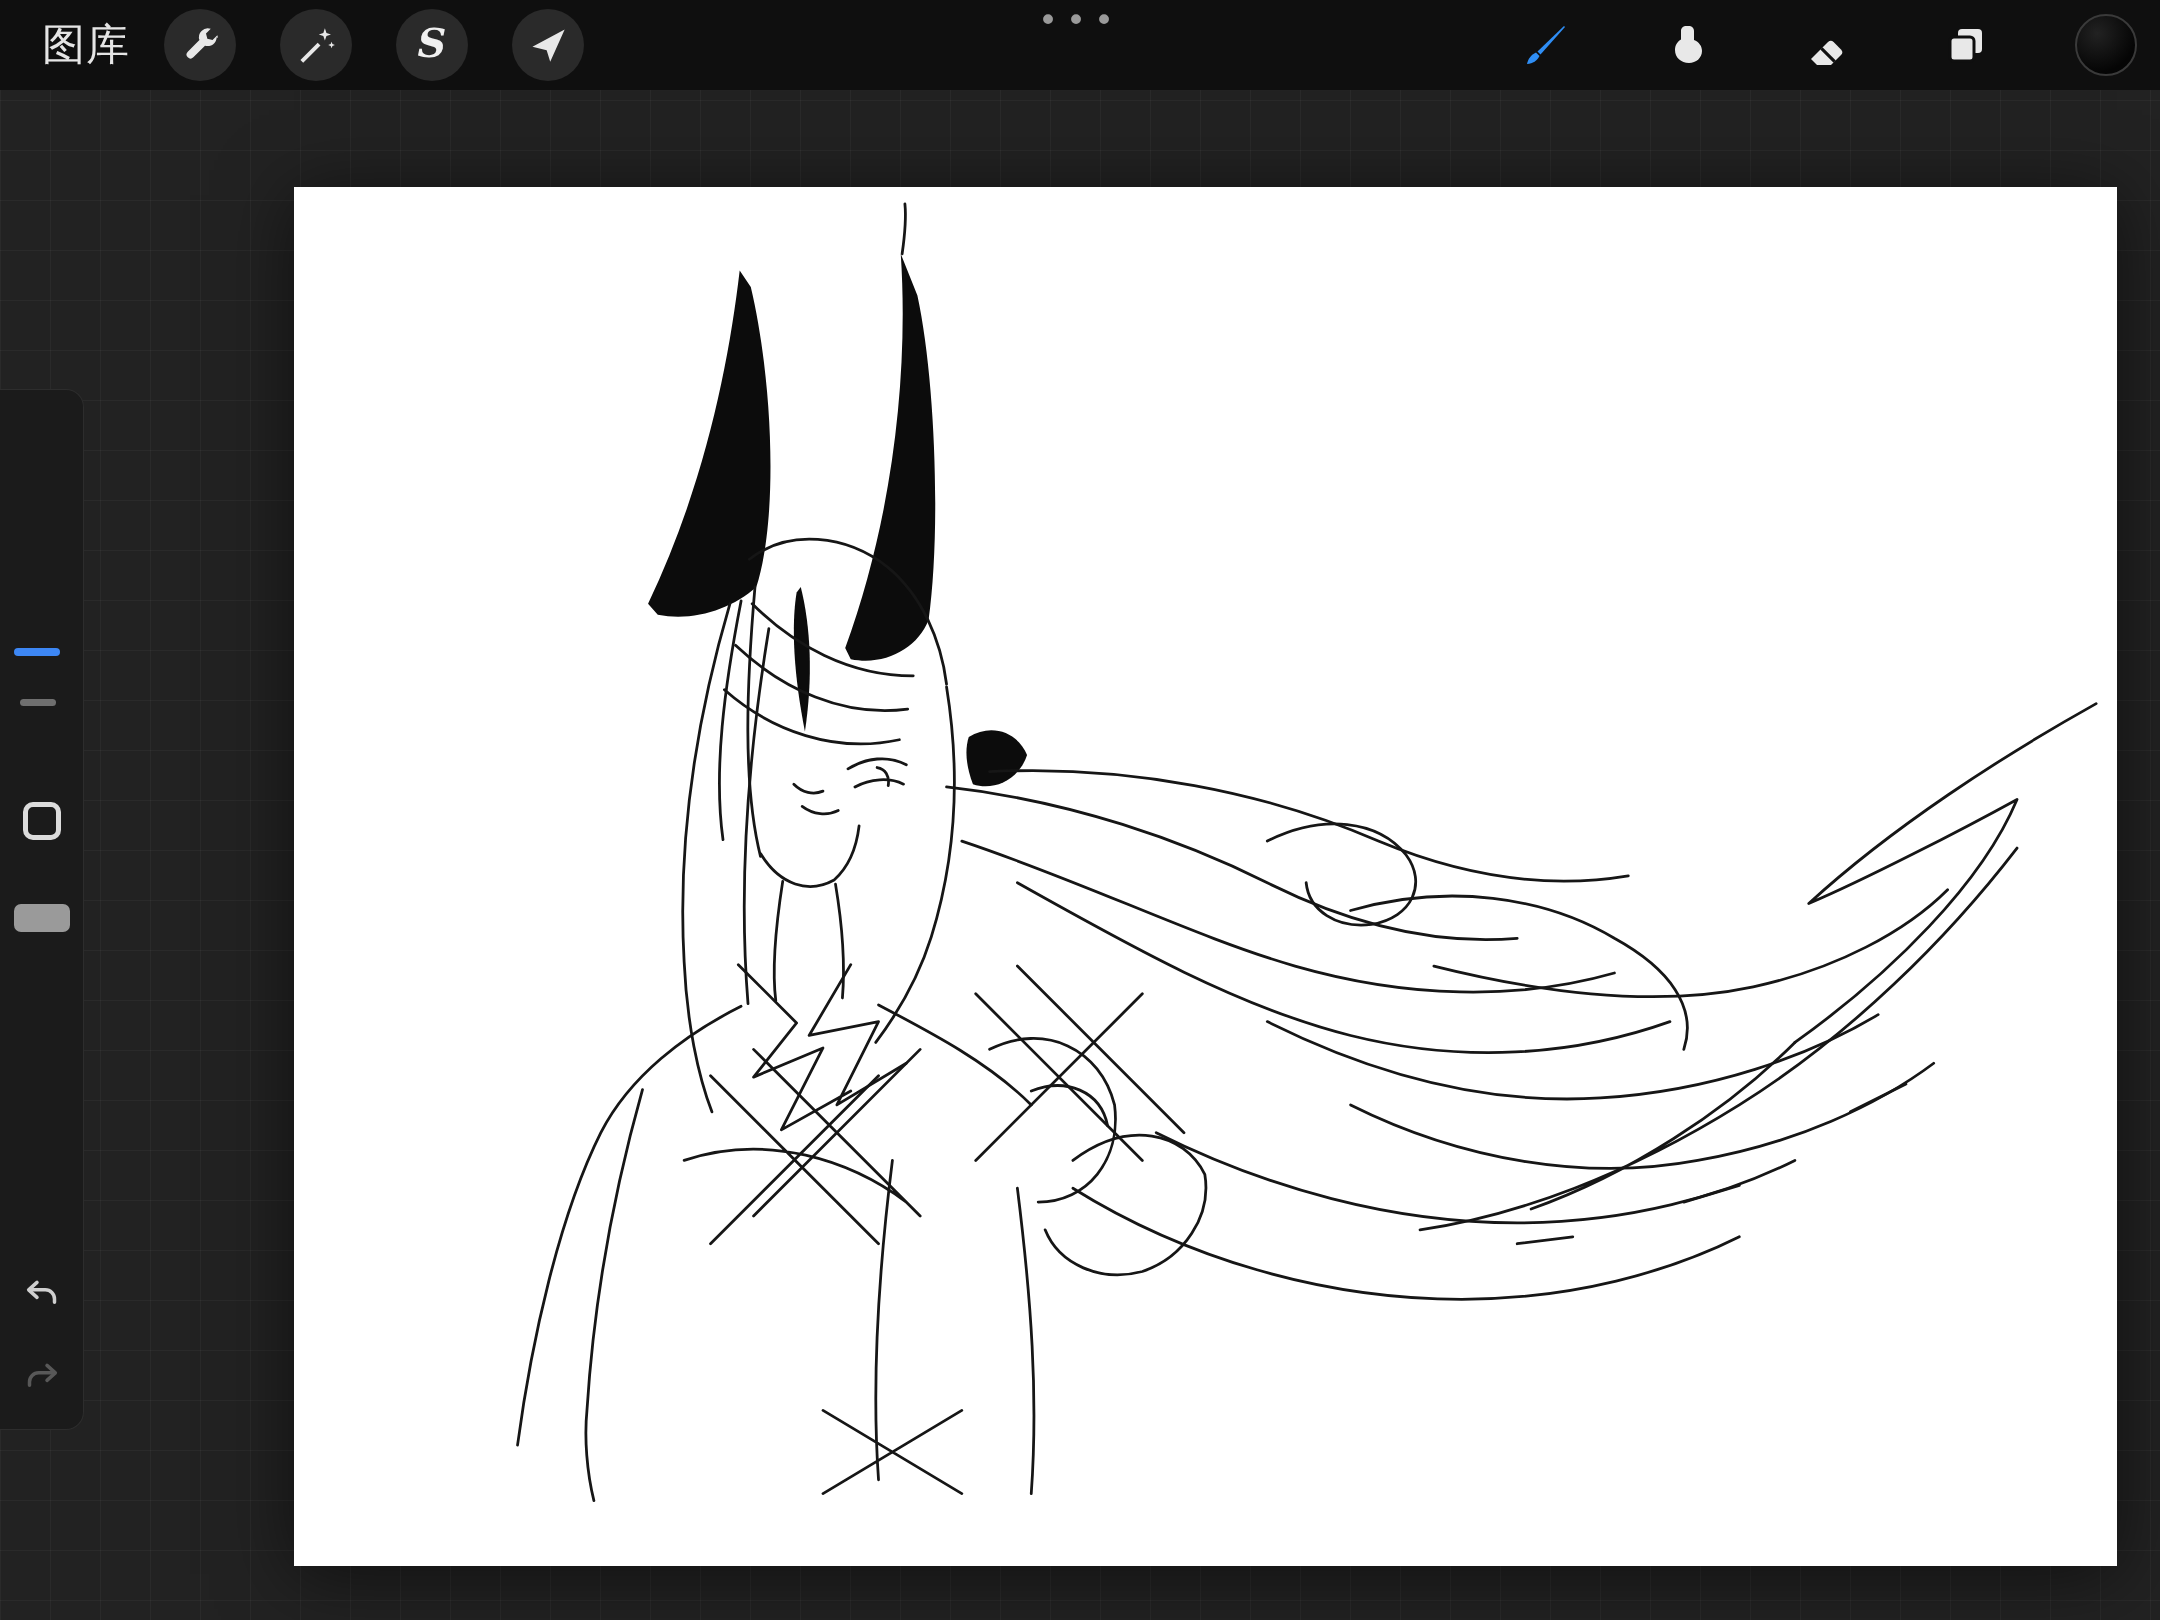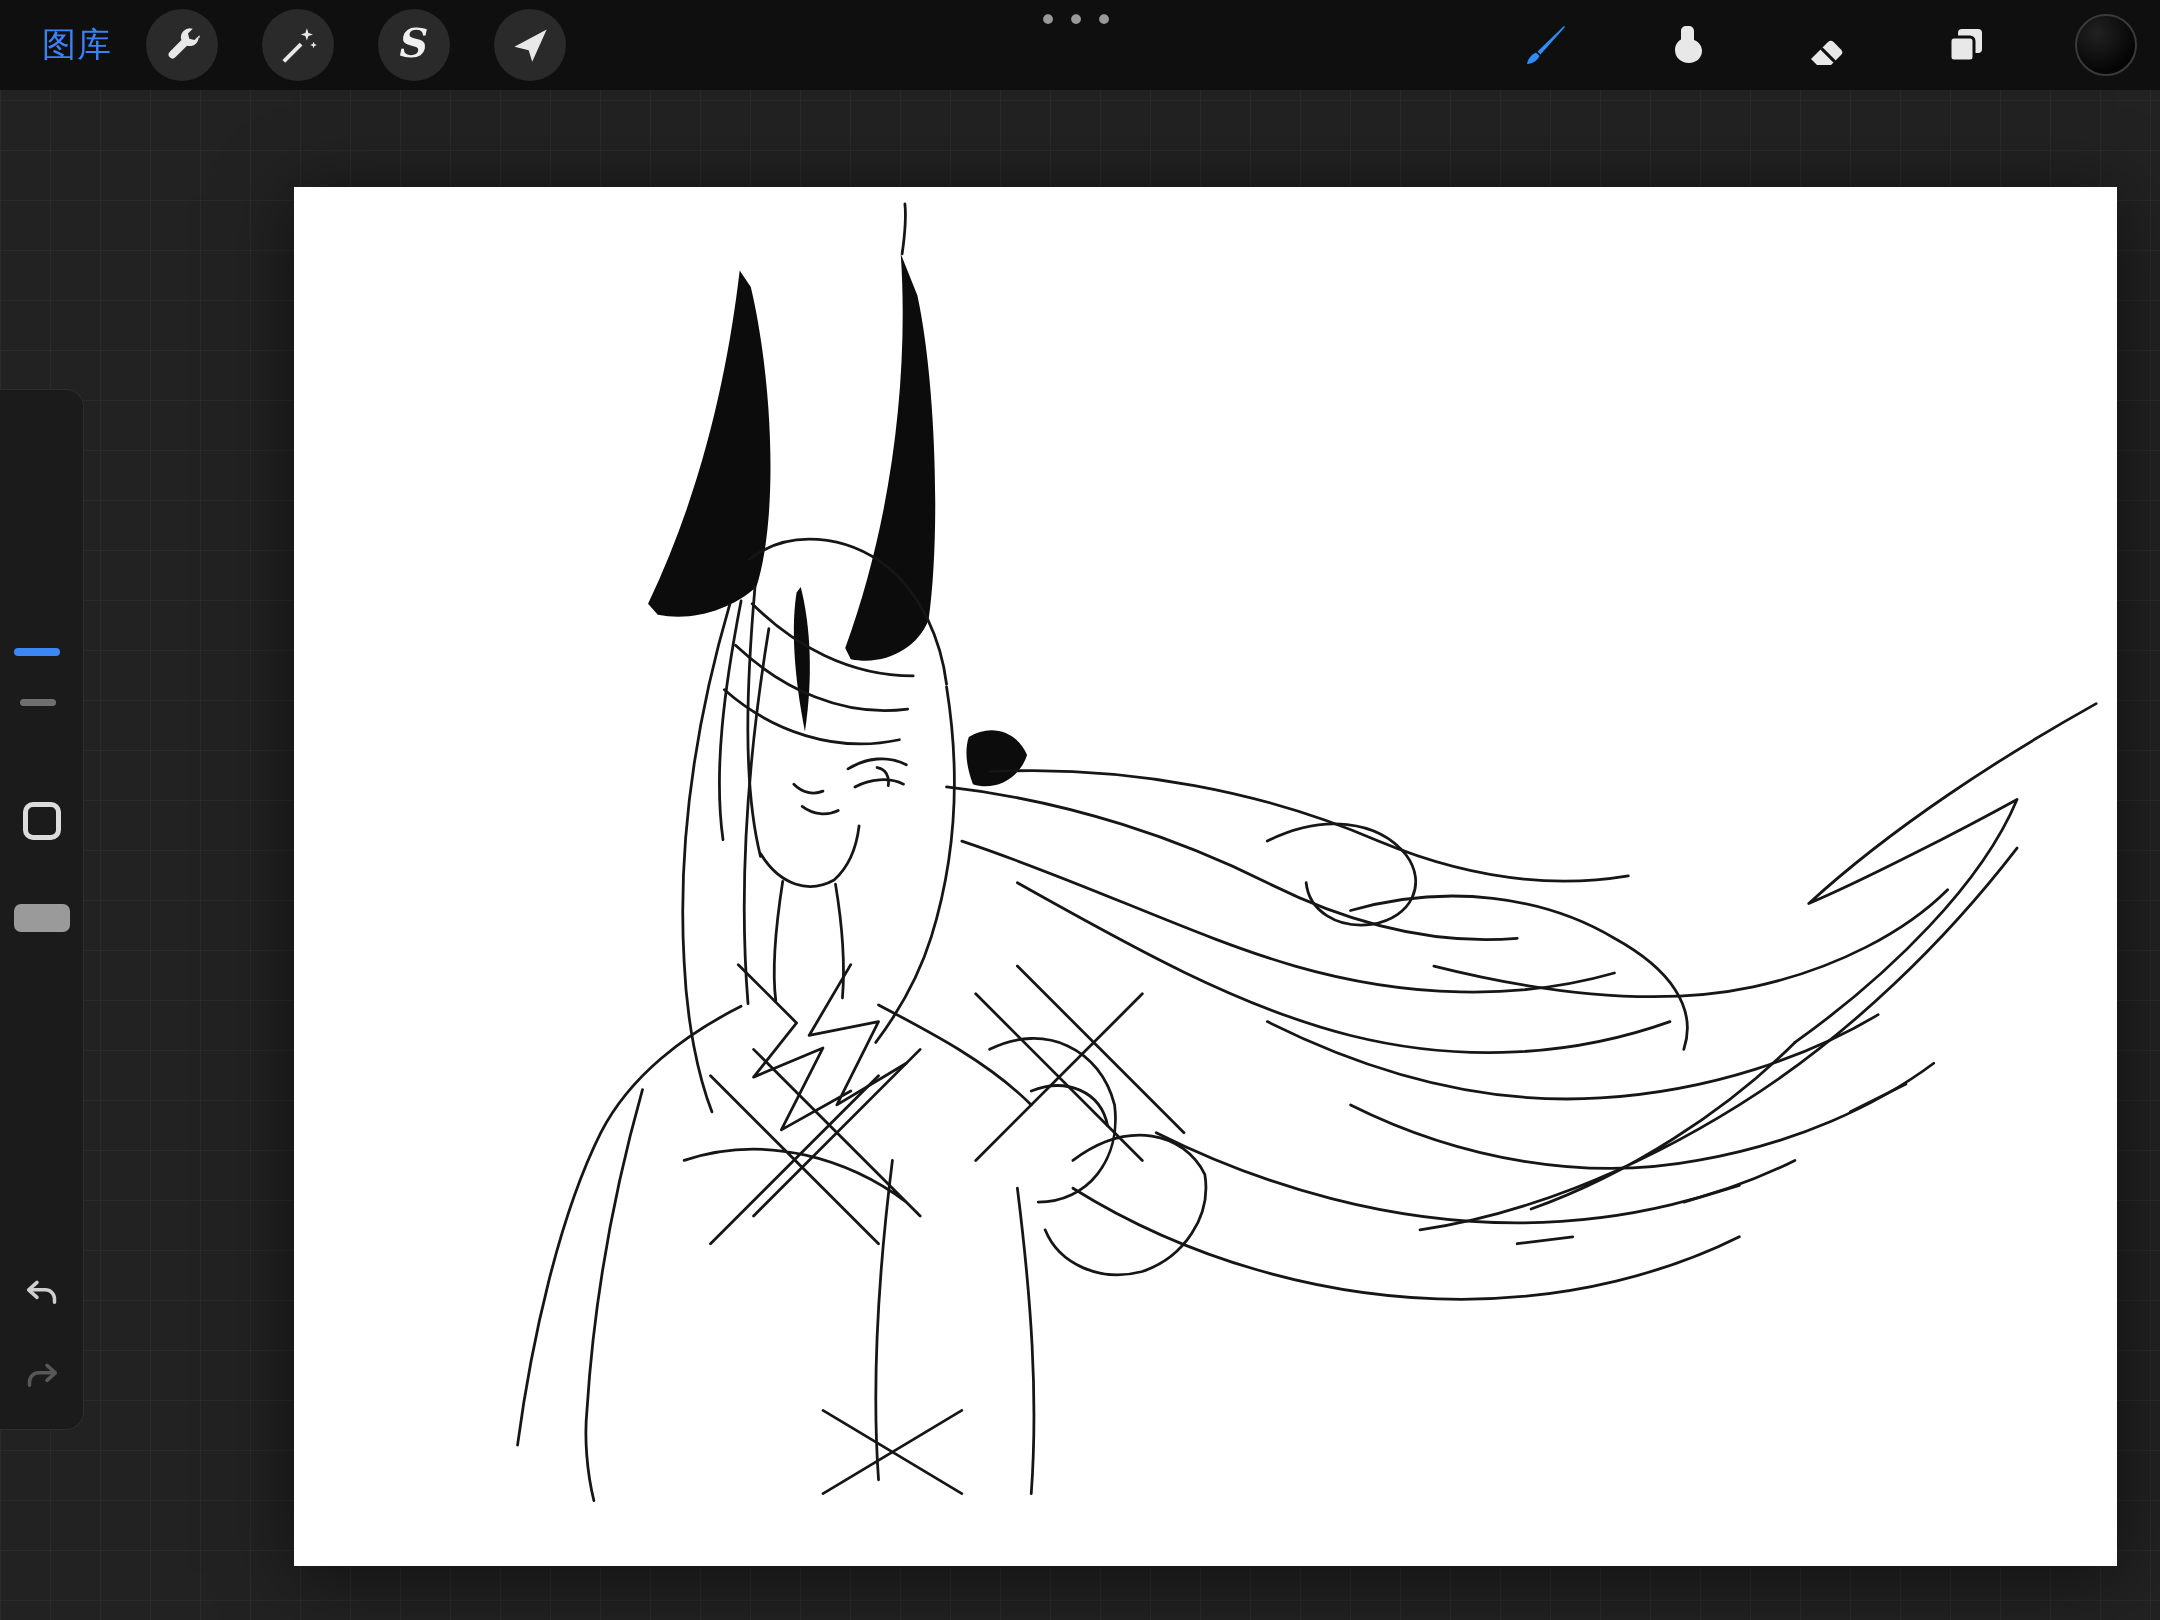--- a/index.html
+++ b/index.html
@@ -14,21 +14,21 @@
     font-family:"DejaVu Sans", sans-serif;
   }
 
   
   .topbar {
     position:absolute; top:0; left:0; right:0; height:90px;
     background:#0f0f0f; z-index:30;
     display:flex; align-items:center;
   }
   .gallery-label {
-    margin-left:42px; color:#3b82f6; font-size:34px; font-weight:500;
+    margin-left:42px; color:#e5e5e5; font-size:43px; font-weight:500;
     letter-spacing:1px; white-space:nowrap;
   }
   .left-tools { display:flex; align-items:center; gap:44px; margin-left:34px; }
   .tool-circle {
     width:72px; height:72px; border-radius:50%; background:#2a2a2a;
     display:flex; align-items:center; justify-content:center; flex:0 0 auto;
   }
   .tool-circle svg { width:40px; height:40px; display:block; }
   .sel-s {
     color:#f0f0f0; font-family:"DejaVu Serif", serif; font-style:italic;

